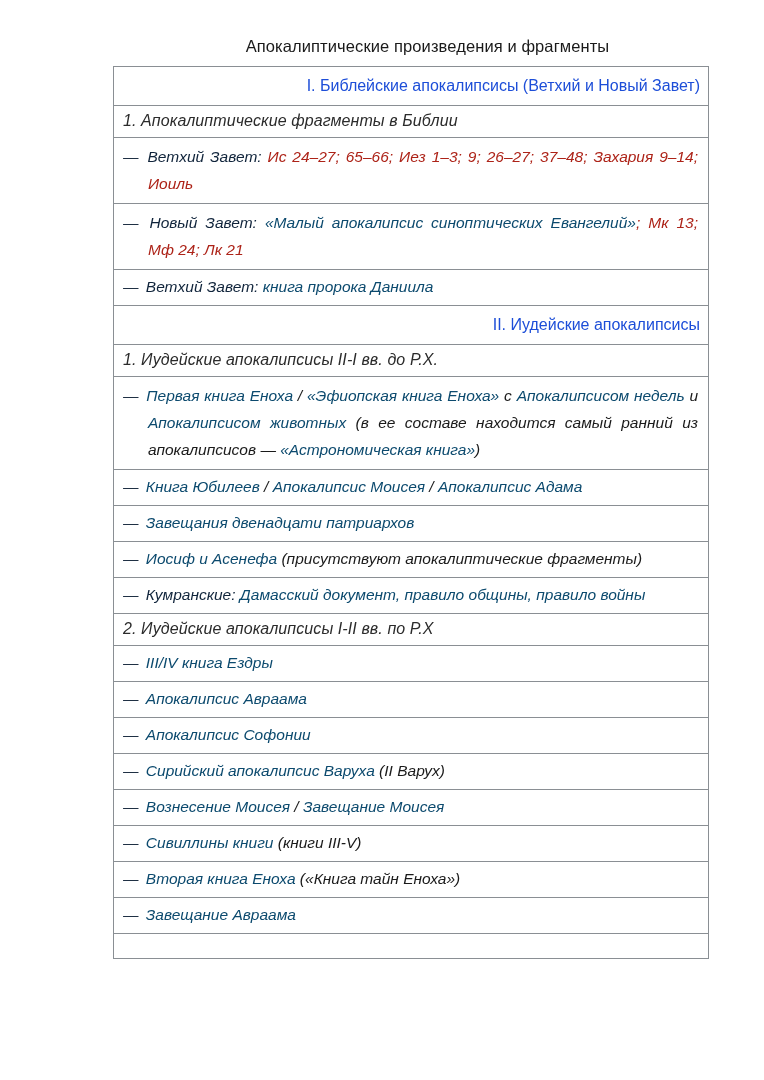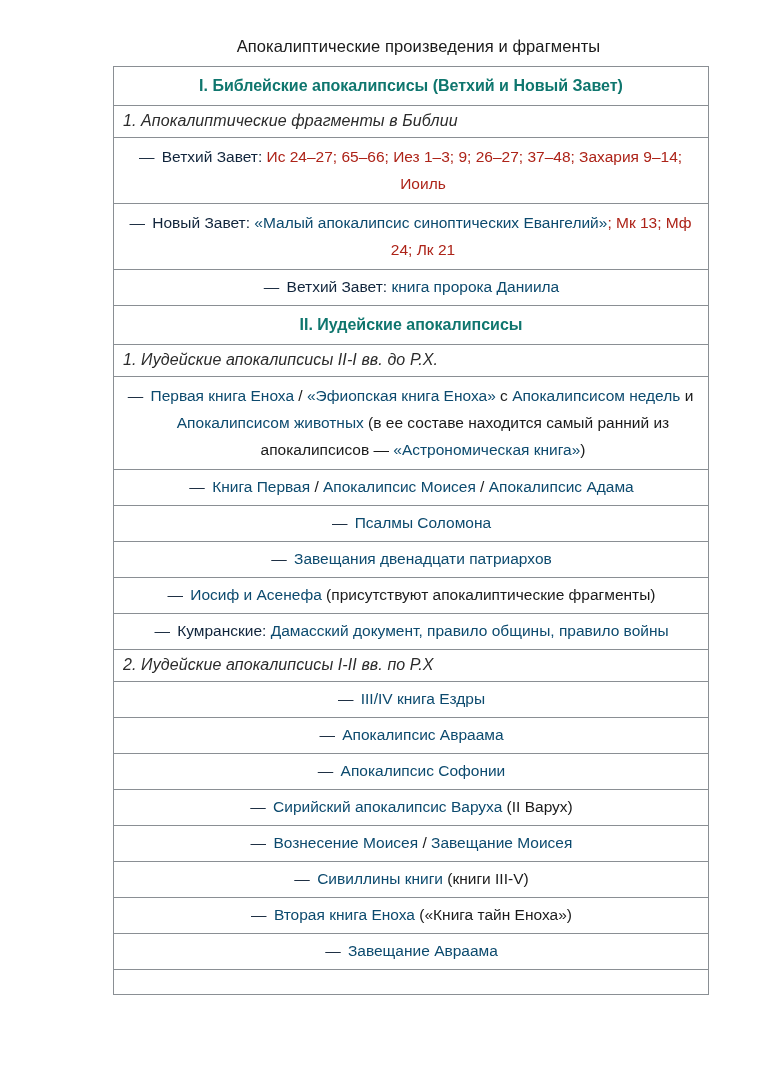--- a/index.html
+++ b/index.html
@@ -16,21 +16,21 @@
     overflow: hidden;
   }
   .page {
     position: relative;
     width: 764px;
     height: 1080px;
     box-sizing: border-box;
   }
   .doc-title {
     position: absolute;
-    left: 121px;
+    left: 130px;
     top: 36px;
     width: 595px;
     font-size: 16.5px;
     line-height: 20px;
     color: #1a1a1a;
     text-align: center;
     letter-spacing: 0.1px;
   }
   .tbl-wrap {
     position: absolute;
@@ -52,59 +52,58 @@
 
   
   .cell-inner {
     padding: 4px 8px 5px 8px;
     font-size: 15.5px;
     line-height: 26px;
     min-height: 24px;
     box-sizing: border-box;
   }
   .r-section .cell-inner {
-    text-align: center;
+    text-align: right;
     font-size: 16px;
     line-height: 27px;
-    color: #0f766e;
+    color: #1d4ed8;
     padding-top: 5px;
     padding-bottom: 6px;
-    font-weight: bold;
   }
   .r-subsection .cell-inner {
     font-style: italic;
     font-size: 16px;
     line-height: 24px;
     color: #2b2b2b;
     padding-left: 9px;
     padding-top: 3px;
     padding-bottom: 4px;
     letter-spacing: 0.1px;
   }
   .r-item .cell-inner {
     padding-left: 9px;
     padding-top: 4px;
     padding-bottom: 5px;
+    font-style: italic;
   }
   .r-item.wrap .cell-inner {
     text-align: justify;
     text-justify: inter-word;
     padding-right: 10px;
     padding-top: 5px;
     padding-bottom: 6px;
     line-height: 27px;
   }
   .r-item.wrap .cell-inner .dash {
     float: none;
   }
   .hang {
     display: block;
     padding-left: 25px;
     text-indent: -25px;
-    text-align: center;
   }
 
   .dash {
     color: #1f3044;
     letter-spacing: 0;
     padding-right: 3px;
   }
   .lead {
     color: #10243b;
   }
@@ -166,28 +165,21 @@
           <tr class="r-item wrap">
             <td>
               <div class="cell-inner">
                 <span class="hang"><span class="dash">— </span><span class="grn">Первая книга Еноха</span><span class="blk"> / </span><span class="grn">«Эфиопская книга Еноха»</span><span class="blk"> с </span><span class="grn">Апокалипсисом недель</span><span class="blk"> и </span><span class="grn">Апокалипсисом животных</span><span class="blk"> (в ее составе находится самый ранний из апокалипсисов — </span><span class="grn">«Астрономическая книга»</span><span class="blk">)</span></span>
               </div>
             </td>
           </tr>
           <tr class="r-item">
             <td>
               <div class="cell-inner">
-                <span class="hang"><span class="dash">— </span><span class="grn">Книга Первая</span><span class="blk"> / </span><span class="grn">Апокалипсис Моисея</span><span class="blk"> / </span><span class="grn">Апокалипсис Адама</span></span>
-              </div>
-            </td>
-          </tr>
-          <tr class="r-item">
-            <td>
-              <div class="cell-inner">
-                <span class="hang"><span class="dash">— </span><span class="grn">Псалмы Соломона</span></span>
+                <span class="hang"><span class="dash">— </span><span class="grn">Книга Юбилеев</span><span class="blk"> / </span><span class="grn">Апокалипсис Моисея</span><span class="blk"> / </span><span class="grn">Апокалипсис Адама</span></span>
               </div>
             </td>
           </tr>
           <tr class="r-item">
             <td>
               <div class="cell-inner">
                 <span class="hang"><span class="dash">— </span><span class="grn">Завещания двенадцати патриархов</span></span>
               </div>
             </td>
           </tr>

